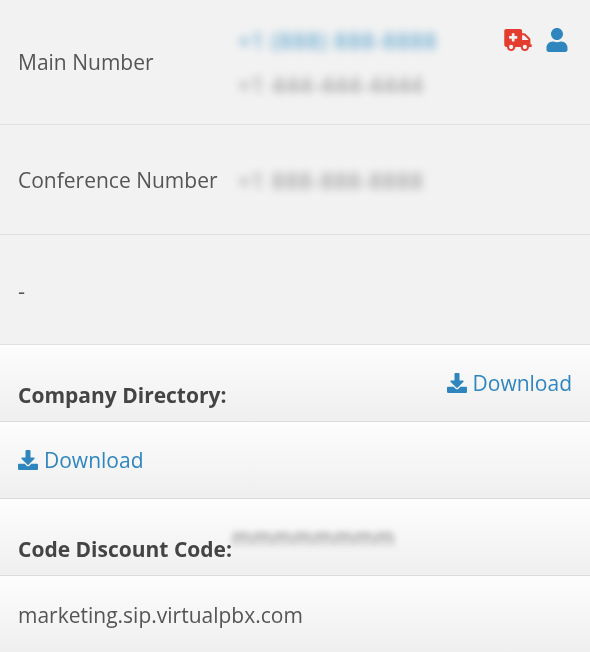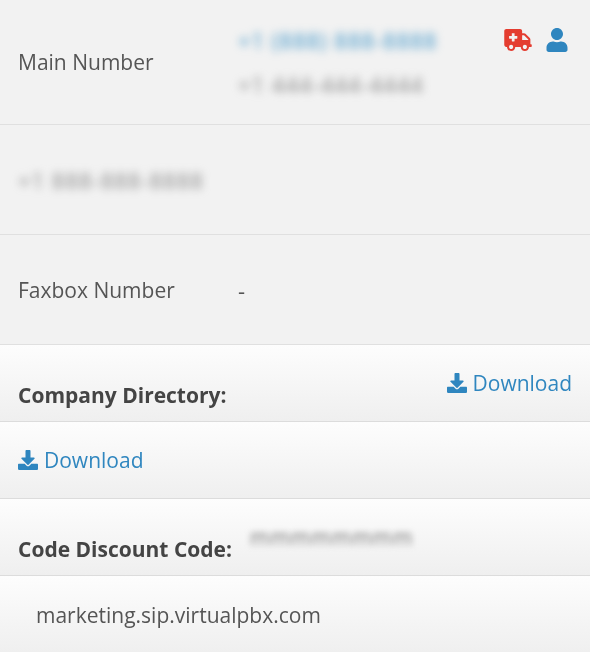--- a/index.html
+++ b/index.html
@@ -64,21 +64,20 @@
     display: flex;
     align-items: center;
     gap: 6px;
     cursor: pointer;
     text-align: center;
   }
   .inline-val {
     color: #555;
     font-size: 21px;
     font-weight: 400;
-    margin-left: 18px;
   }
   .blur-sm {
     filter: blur(3px);
     letter-spacing: 1px;
     user-select: none;
     color: #777;
   }
   svg { display: block; }
 </style>
 </head>
@@ -98,27 +97,27 @@
     </span>
     <span>
       <svg width="22" height="24" viewBox="0 0 448 512" fill="#2f86bf">
           <path d="M224 256c70.7 0 128-57.3 128-128S294.7 0 224 0 96 57.3 96 128s57.3 128 128 128zm89.6 32h-16.7c-22.2 10.2-46.9 16-72.9 16s-50.6-5.8-72.9-16h-16.7C60.2 288 0 348.2 0 422.4V464c0 26.5 21.5 48 48 48h352c26.5 0 48-21.5 48-48v-41.6c0-74.2-60.2-134.4-134.4-134.4z"></path>
         </svg>
     </span>
   </div>
 </div>
 
 <div class="row row-med">
+  <div class="label">Conference Number</div>
   <div class="values">
     <span class="phone-secondary blur">+1 888-888-8888</span>
   </div>
 </div>
 
 <div class="row row-med">
-  <div class="label">Faxbox Number</div>
   <div class="values">
     <span class="dash">-</span>
   </div>
 </div>
 
 <div class="grad-row">
   <div class="grad-label">Company Directory:</div>
   <div class="download">
     <span>
       <svg width="20" height="20" viewBox="0 0 512 512" fill="#2f86bf">

